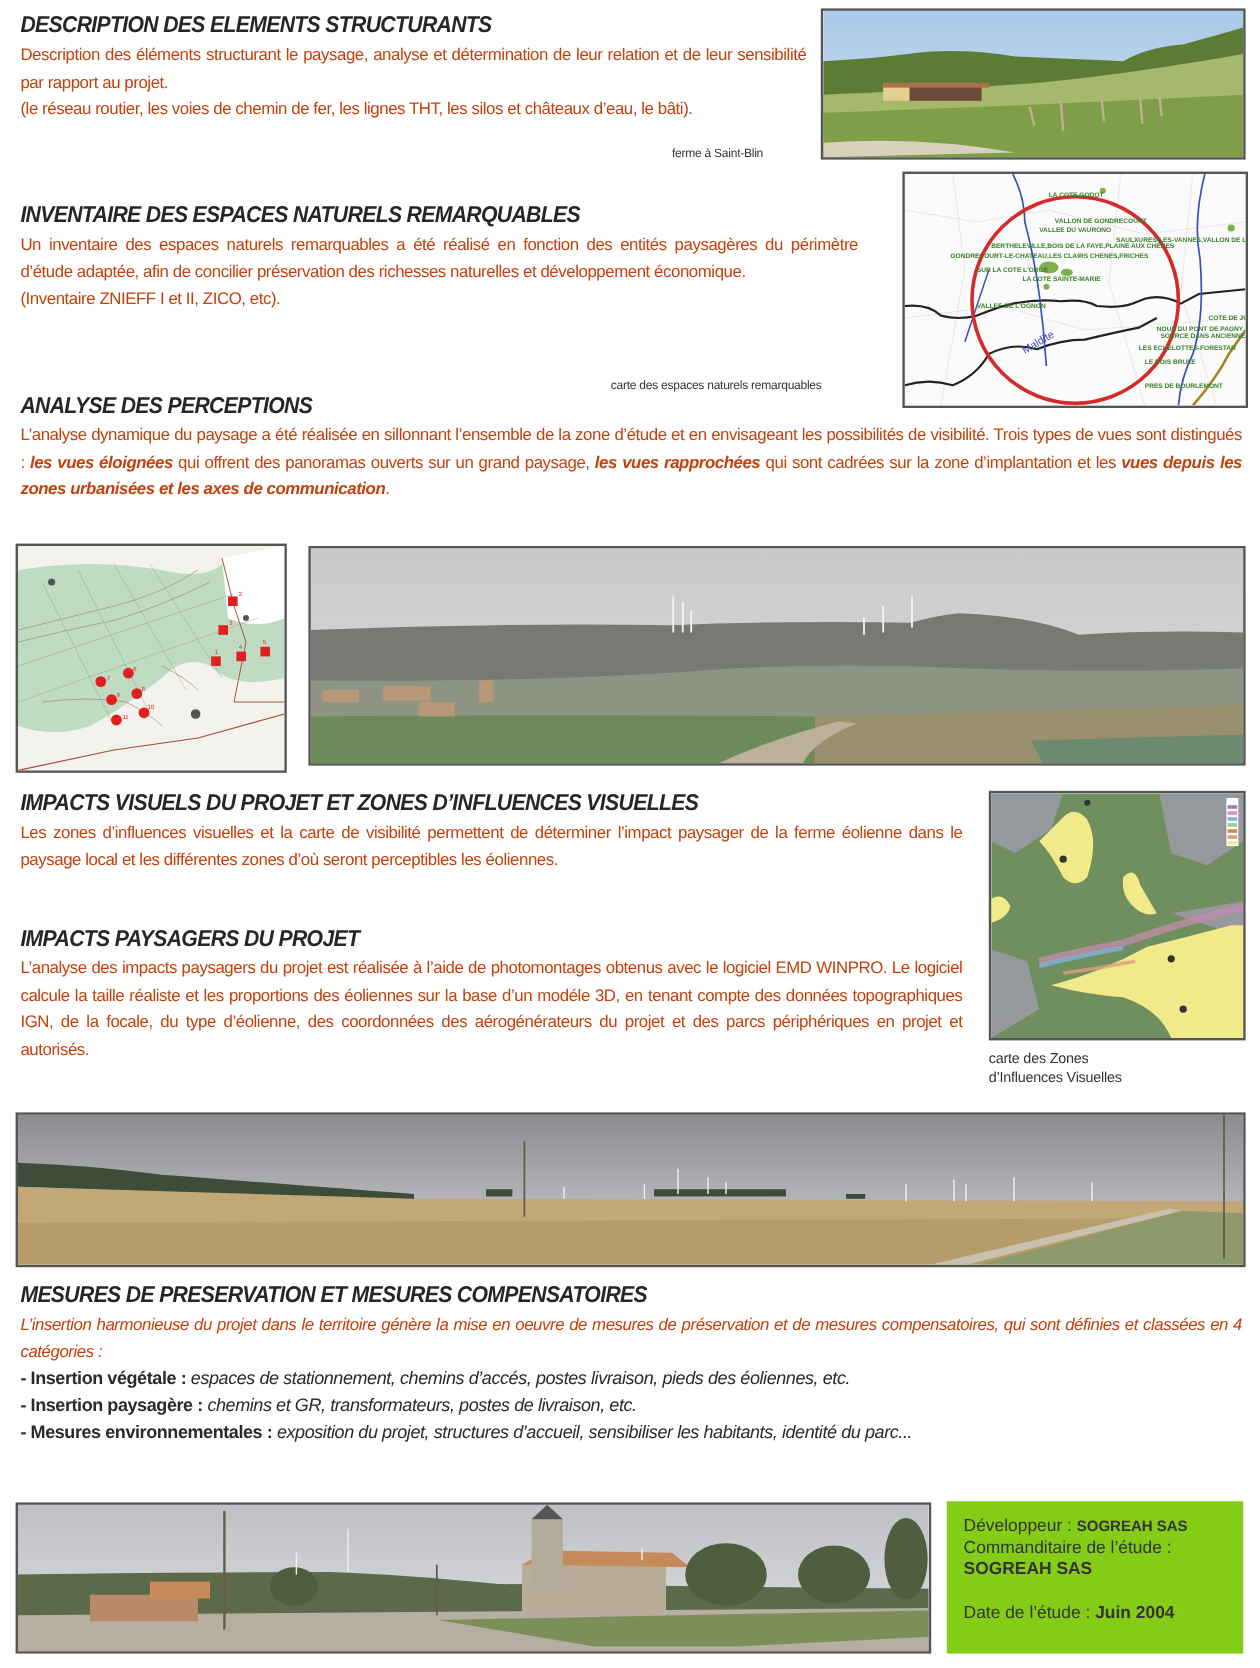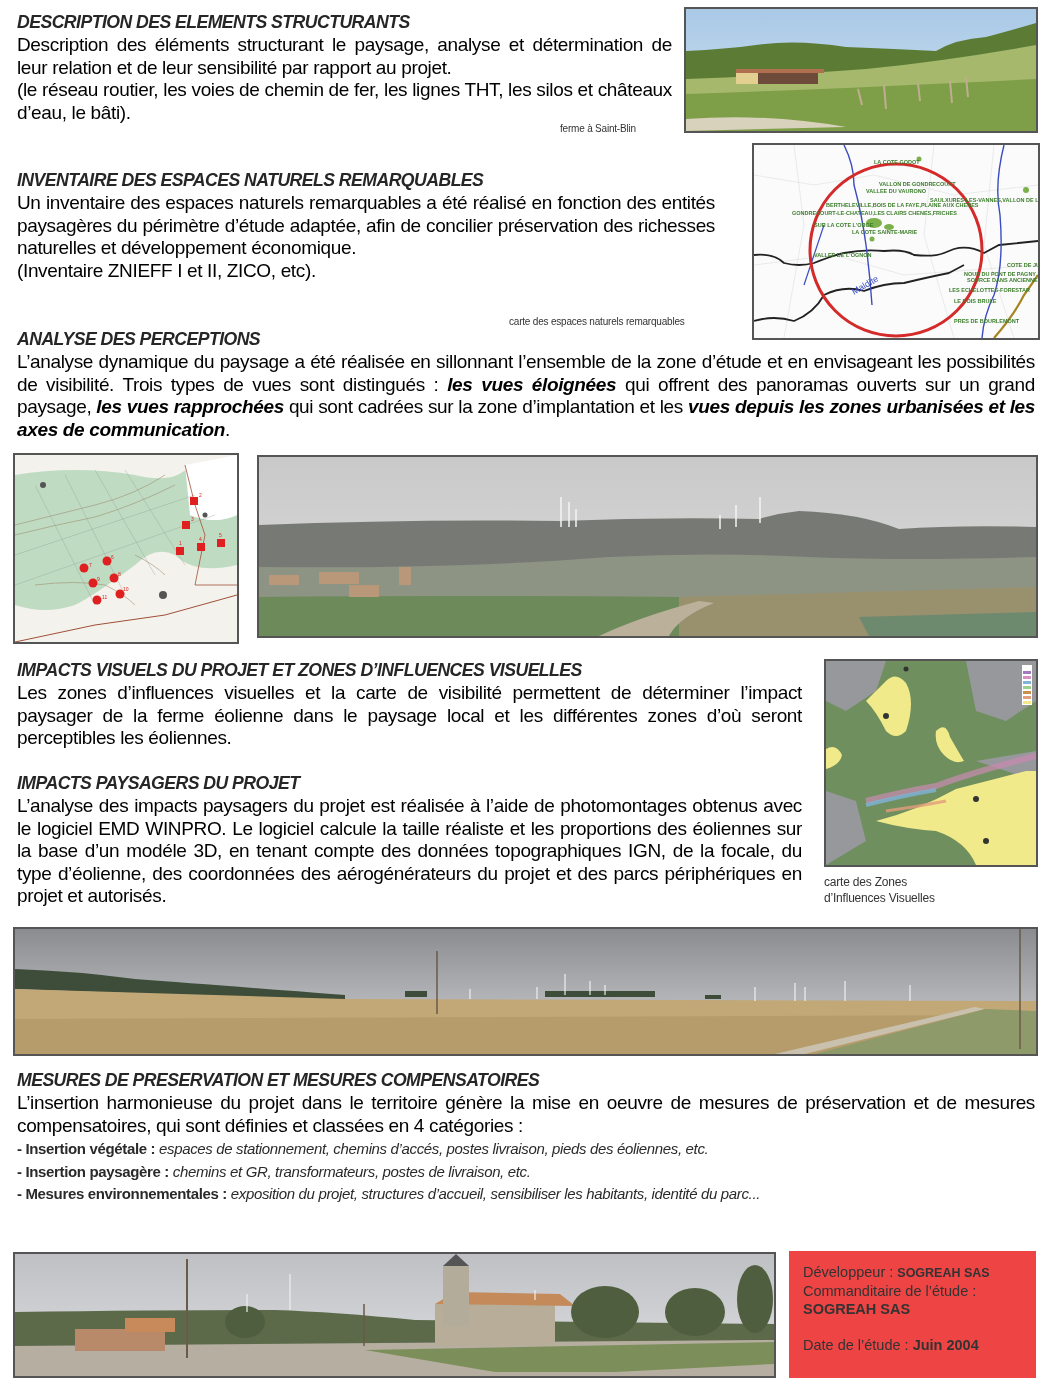--- a/index.html
+++ b/index.html
@@ -1,29 +1,29 @@
 <!DOCTYPE html>
 <html><head>
 <meta charset="utf-8">
 <style>
   html, body { margin: 0; padding: 0; background: #ffffff; }
   body { width: 1050px; height: 1390px; position: relative; overflow: hidden;
          font-family: "Liberation Sans", sans-serif; color: #2a2a2a; }
   .abs { position: absolute; }
   .h { font-weight: bold; font-style: italic; font-size: 19px; letter-spacing: -0.6px;
        transform: scaleX(0.93); transform-origin: left; white-space: nowrap; color: #262626; }
-  .p { font-size: 19px; line-height: 22.5px; text-align: justify; color: #000000;
+  .p { font-size: 14px; line-height: 22.5px; text-align: justify; color: #c2410c;
        letter-spacing: -0.35px; }
   .p .bi { font-weight: bold; font-style: italic; }
   .cap { font-size: 10px; color: #333; letter-spacing: -0.2px; }
   .photo { border: 2px solid #555; box-sizing: border-box; overflow: hidden; }
   .list-line { font-size: 15px; line-height: 22.5px; white-space: nowrap; letter-spacing: -0.35px; }
   .list-line .k { font-weight: bold; }
   .list-line .v { font-style: italic; }
-  .info { background: #ef4444; box-sizing: border-box; padding: 12px 14px; font-size: 14.5px;
+  .info { background: #84cc16; box-sizing: border-box; padding: 12px 14px; font-size: 14.5px;
           line-height: 18px; color: #333; }
   .info b { font-weight: bold; }
   svg { display: block; }
 </style>
 </head>
 <body>
 
 <div class="abs h" style="left:17px;top:11px;">DESCRIPTION DES ELEMENTS STRUCTURANTS</div>
 <div class="abs p" style="left:17px;top:34px;width:655px;">
   <div>Description des éléments structurant le paysage, analyse et détermination de leur relation et de leur sensibilité par rapport au projet.</div>
@@ -275,21 +275,21 @@
         <line x1="790" y1="58" x2="790" y2="72"></line>
       <line x1="830" y1="52" x2="830" y2="72"></line>
         <line x1="895" y1="56" x2="895" y2="72"></line>
     </g>
     <line x1="422" y1="22" x2="422" y2="85" stroke="#6a5a4a" stroke-width="1.5"></line>
     <line x1="1005" y1="0" x2="1005" y2="120" stroke="#6a5a4a" stroke-width="1.5"></line>
   </svg>
 </div>
 
 <div class="abs h" style="left:17px;top:1069px;">MESURES DE PRESERVATION ET MESURES COMPENSATOIRES</div>
-<div class="abs p" style="left:17px;top:1092px;width:1018px;">L’insertion harmonieuse du projet dans le territoire génère la mise en oeuvre de mesures de préservation et de mesures compensatoires, qui sont définies et classées en 4 catégories :</div>
+<div class="abs p" style="left:17px;top:1092px;width:1018px;font-style:italic;">L’insertion harmonieuse du projet dans le territoire génère la mise en oeuvre de mesures de préservation et de mesures compensatoires, qui sont définies et classées en 4 catégories :</div>
 <div class="abs" style="left:17px;top:1138px;">
   <div class="list-line"><span class="k">- Insertion végétale : </span><span class="v">espaces de stationnement, chemins d’accés, postes livraison, pieds des éoliennes, etc.</span></div>
   <div class="list-line"><span class="k">- Insertion paysagère : </span><span class="v">chemins et GR, transformateurs, postes de livraison, etc.</span></div>
   <div class="list-line"><span class="k">- Mesures environnementales : </span><span class="v">exposition du projet, structures d’accueil, sensibiliser les habitants, identité du parc...</span></div>
 </div>
 
 <div class="abs photo" style="left:13px;top:1252px;width:763px;height:126px;">
   <svg width="759" height="122" viewBox="0 0 759 122" preserveAspectRatio="none">
     <defs>
       <linearGradient id="sky4" x1="0" y1="0" x2="0" y2="1">

